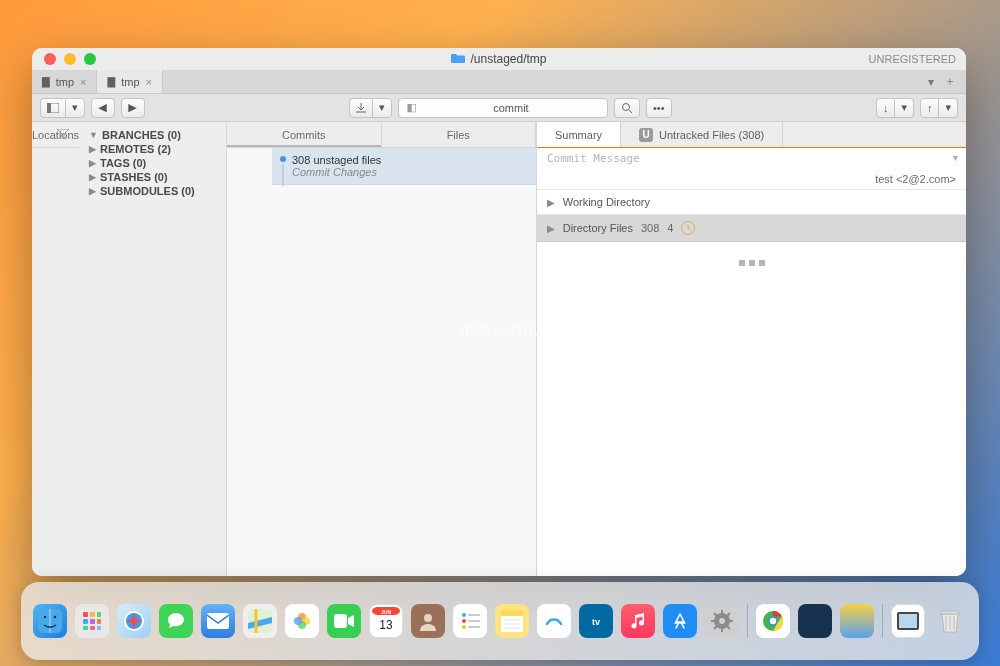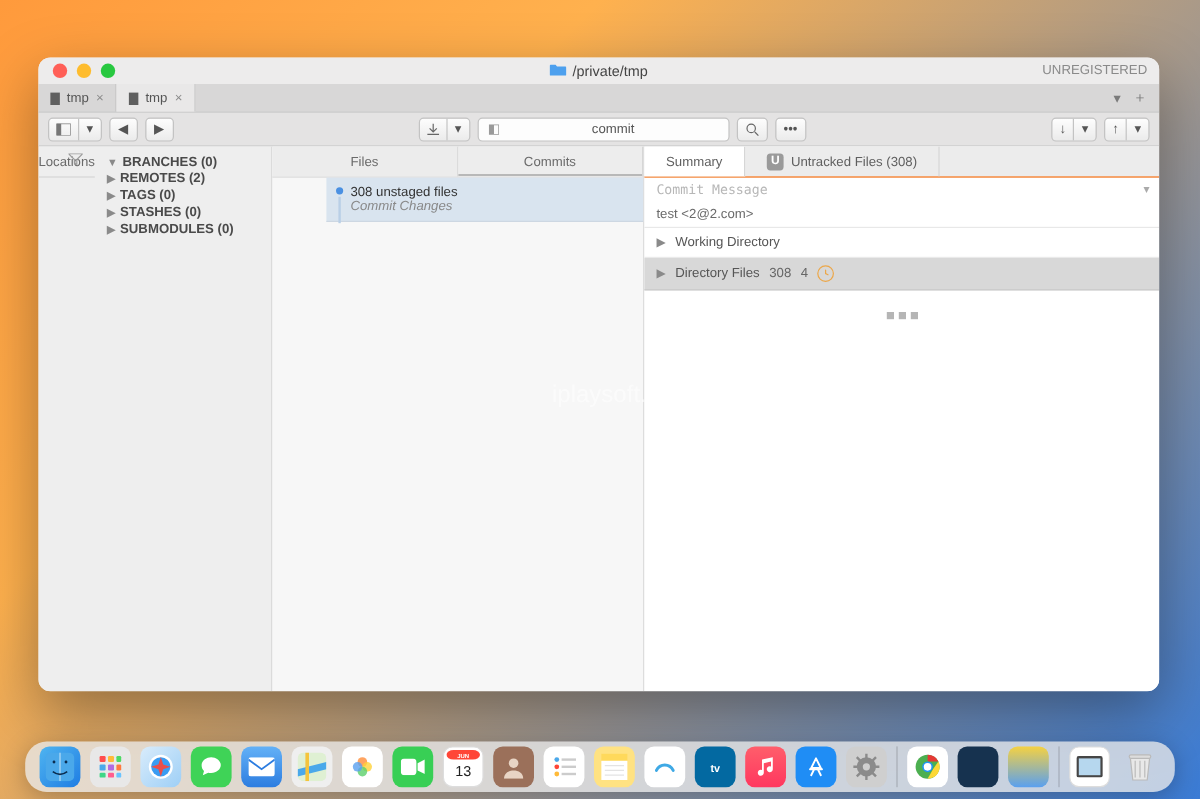--- a/index.html
+++ b/index.html
@@ -179,20 +179,21 @@
 }
 .commit-msg {
   font-family: ui-monospace, Menlo, monospace;
   color: #b7b7b7; font-size: 11px;
   padding: 4px 10px;
 }
 .author-row {
   display: flex; align-items: flex-end; justify-content: space-between;
   padding: 4px 10px;
   border-bottom: 1px solid #e8e8e8;
+  flex-direction: column;
 }
 .author-row .author { font-size: 11px; color: #6a6a6a; }
 .nothing-btn {
   background: #eaeaea; border-radius: 3px; font-size: 11px; color: #777;
   padding: 4px 22px; border: 1px solid #dedede;
 }
 .section-row {
   display: flex; align-items: center; gap: 8px;
   padding: 6px 10px; font-size: 11px; color: #555;
   border-bottom: 1px solid #eaeaea;
@@ -220,21 +221,21 @@
   margin-top: 12px;
 }
 
 .dock {
   position: absolute;
   bottom: 6px;
   left: 50%;
   transform: translateX(-50%);
   background: rgba(232,232,232,0.78);
   border-radius: 18px;
-  padding: 4px 12px;
+  padding: 22px 12px;
   display: flex;
   align-items: center;
   gap: 8px;
   box-shadow: 0 4px 20px rgba(0,0,0,.25);
 }
 .dock .app {
   width: 34px; height: 34px; border-radius: 8px;
   display: flex; align-items: center; justify-content: center;
   font-size: 18px;
 }
@@ -273,21 +274,21 @@
       <div class="dot red"></div>
       <div class="dot yellow"></div>
       <div class="dot green"></div>
     </div>
     <div class="title-center">
       <span class="folder-icon">
         <svg width="14" height="12" viewBox="0 0 14 12">
             <path fill="#4da0ee" d="M1 2h4l1.2 1.4H13a1 1 0 0 1 1 1V10a1 1 0 0 1-1 1H1a1 1 0 0 1-1-1V3a1 1 0 0 1 1-1z"></path>
           </svg>
       </span>
-      <span>/private/tmp</span>
+      <span>/unstaged/tmp</span>
     </div>
     <span class="unreg">UNREGISTERED</span>
   </div>
 
   <div class="tabbar">
     <div class="tab">
       <span class="folder-mini">▇</span>
       <span>tmp</span>
       <span class="close-x">×</span>
     </div>
@@ -376,25 +377,25 @@
           </div>
         <div class="sb-item">
             <span class="tri">▶</span>
             <span>SUBMODULES (0)</span>
           </div>
       </div>
     </div>
 
     <div class="midcol">
       <div class="mid-tabs">
+        <div class="mid-tab active">
+            <span>Commits</span>
+          </div>
         <div class="mid-tab">
             <span>Files</span>
-          </div>
-        <div class="mid-tab active">
-            <span>Commits</span>
           </div>
       </div>
       <div class="commitlist">
         <div class="commit-item">
           <span class="dot-blue"></span>
           <span class="line"></span>
           <div class="title">308 unstaged files</div>
           <div class="sub">Commit Changes</div>
         </div>
       </div>

